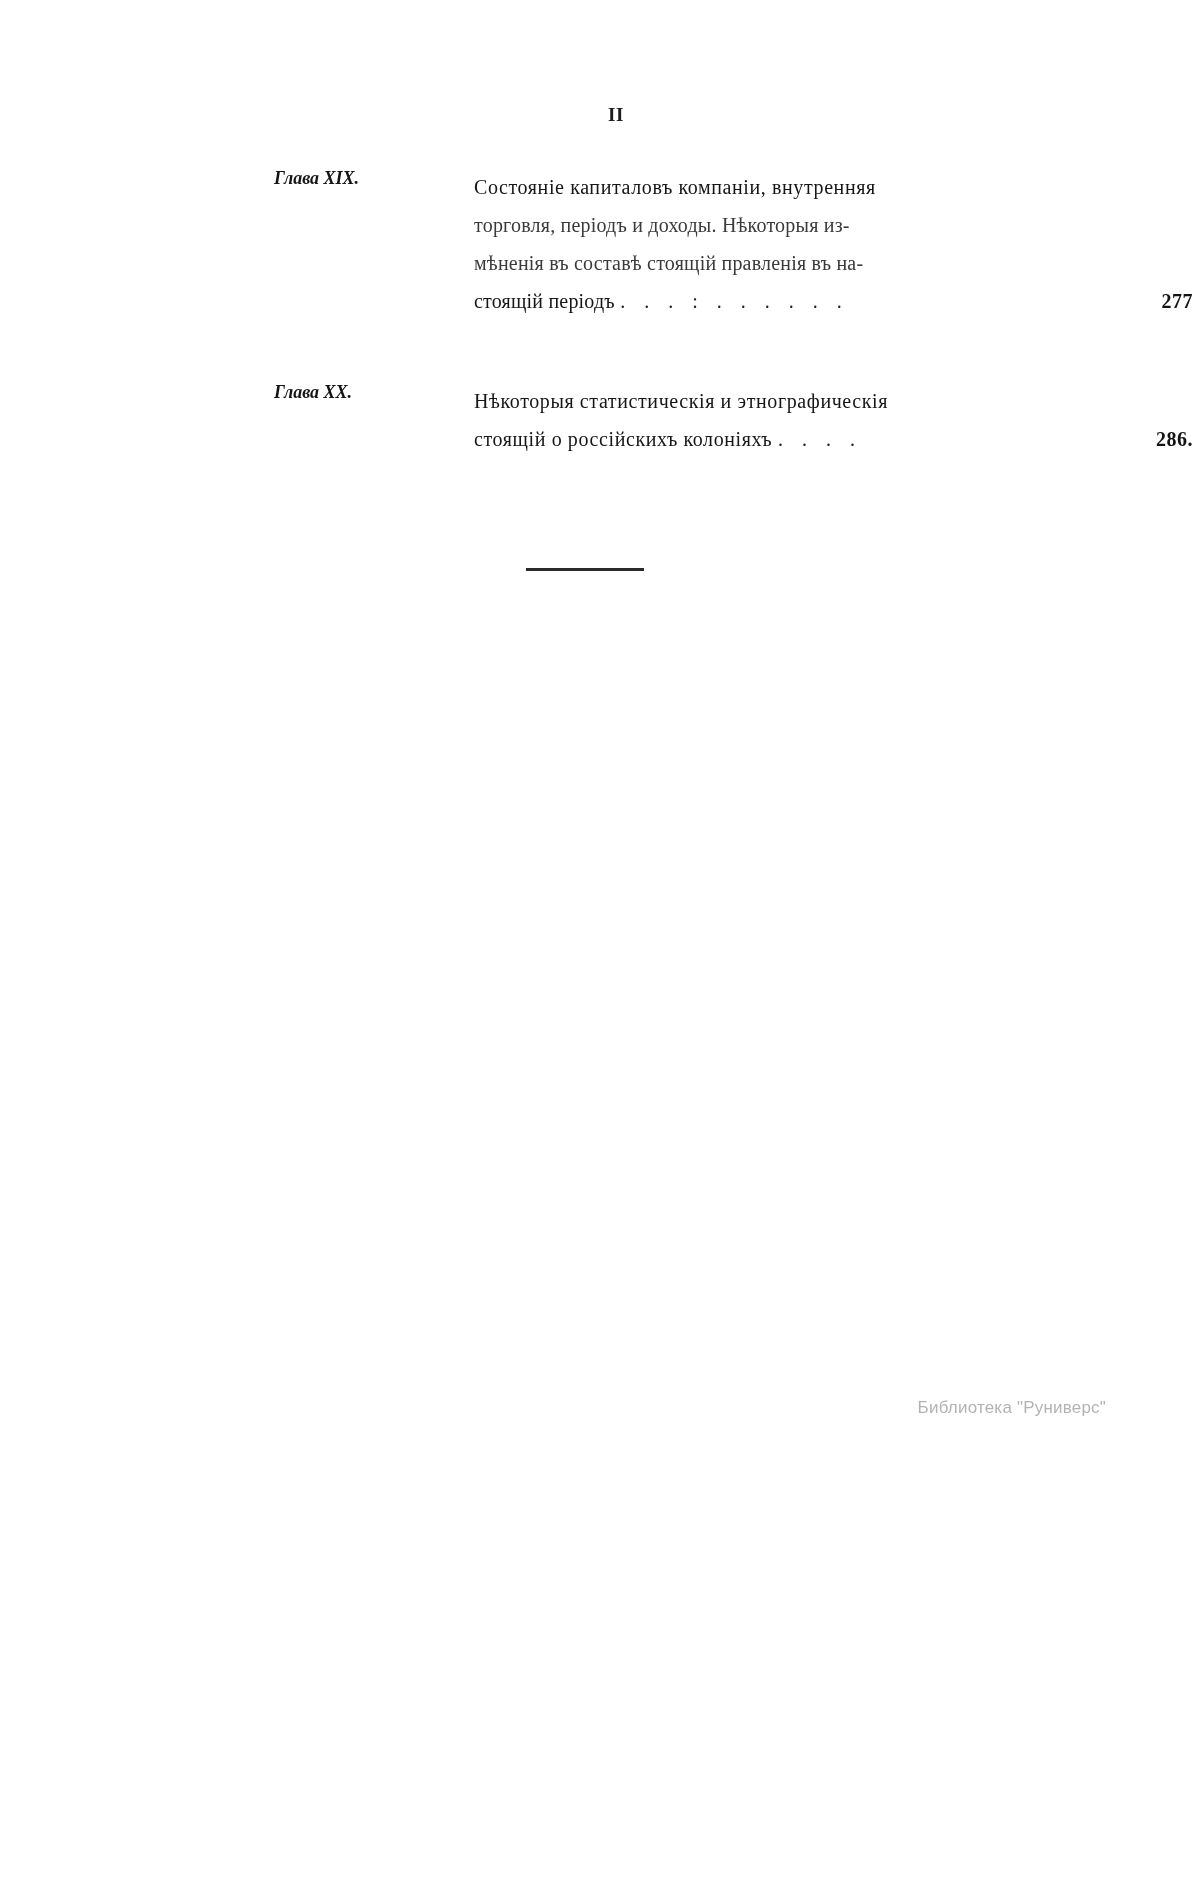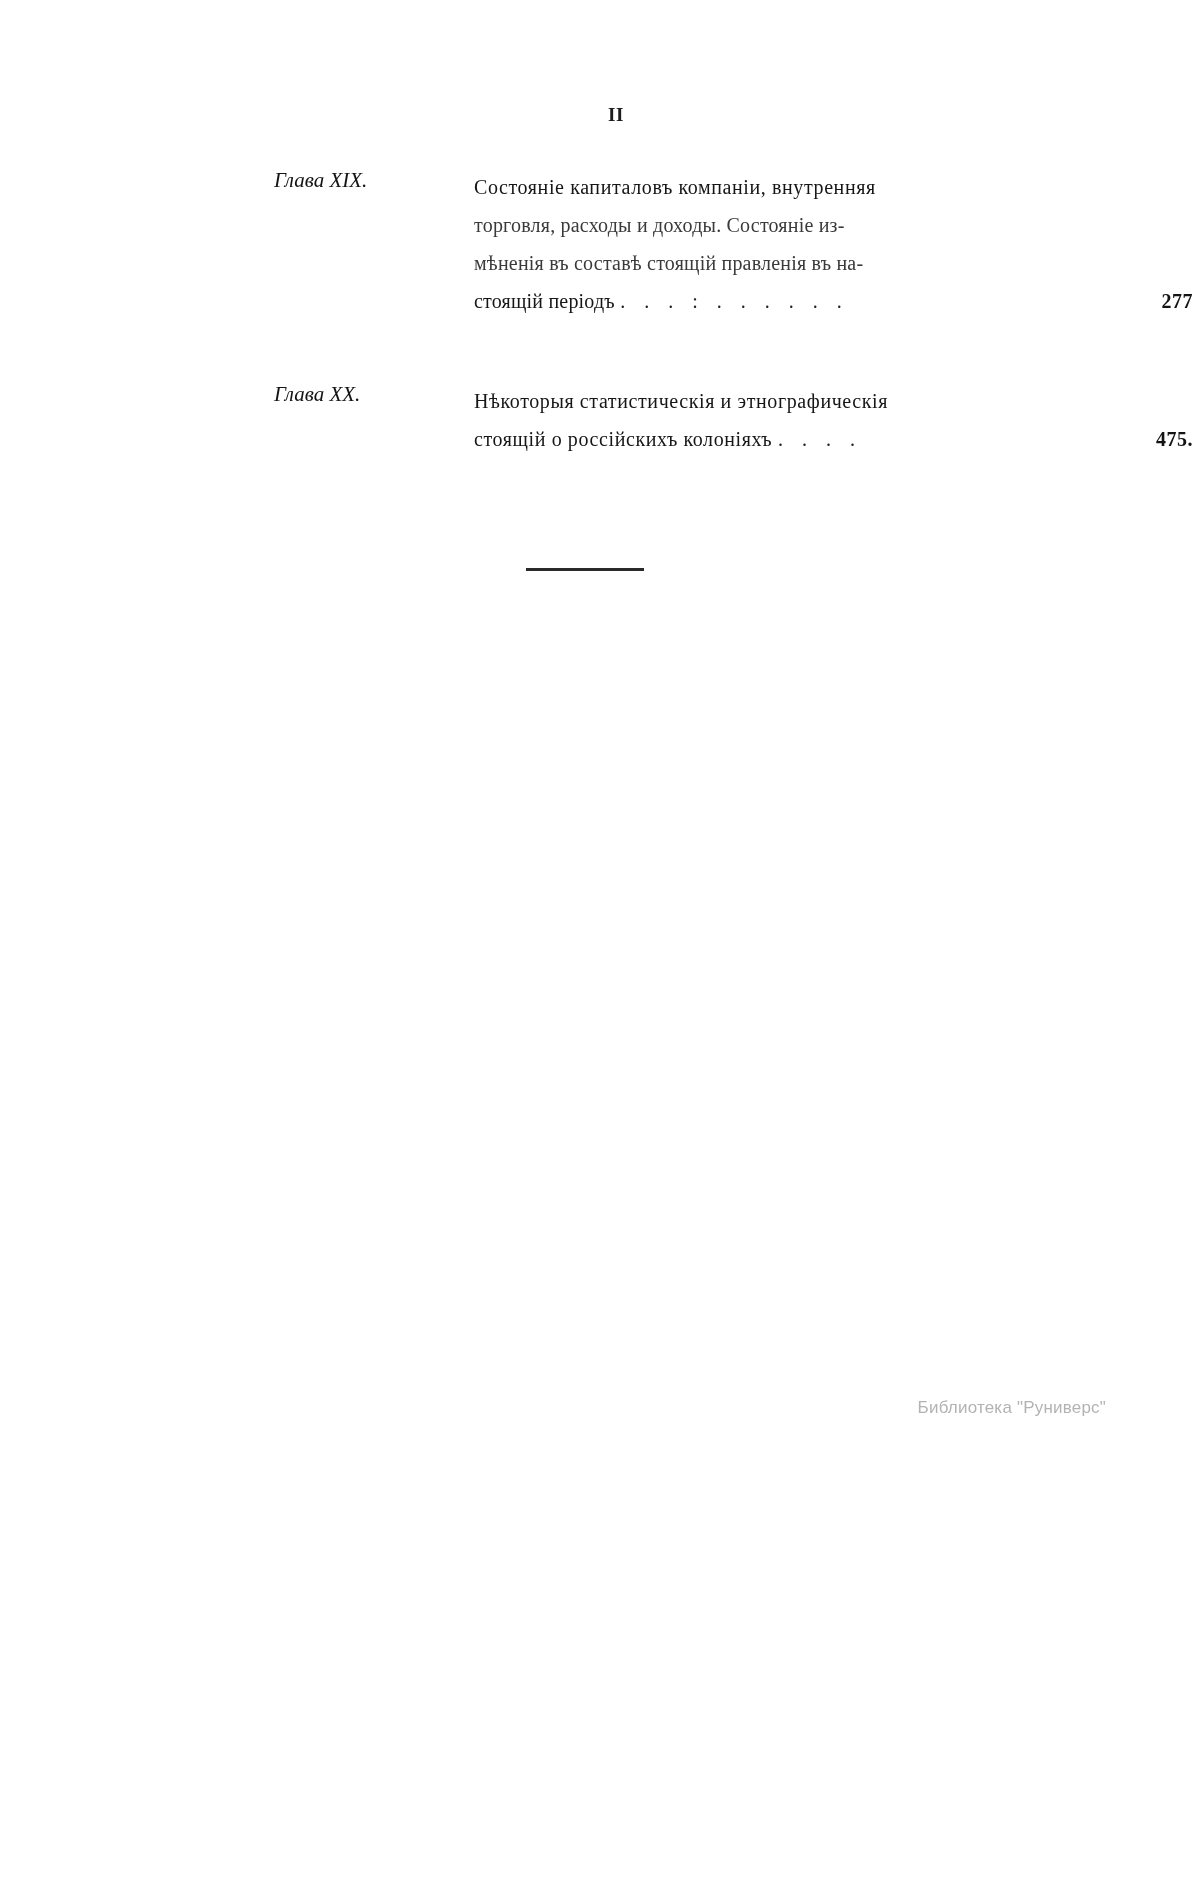--- a/index.html
+++ b/index.html
@@ -65,22 +65,22 @@
     margin-bottom: 62px;
   }
 
   .entry-label {
     position: absolute;
     left: 0;
     top: 0;
     width: 148px;
     font-family: "Liberation Serif", serif;
     font-style: italic;
-    font-weight: normal;
-    font-size: 21px;
+    font-weight: bold;
+    font-size: 18px;
     color: #141414;
     white-space: nowrap;
   }
 
   .entry-body {
     margin-left: 172px;
     width: 655px;
   }
 
   .line {
@@ -146,38 +146,38 @@
 
   <div class="folio">II</div>
 
 
   <div class="toc">
 
     <div class="entry">
       <div class="entry-label">Глава XIX.</div>
       <div class="entry-body">
         <div class="line sp-1">Состояніе  капиталовъ  компаніи,  внутренняя</div>
-        <div class="line sp-2 faint">торговля,  расходы  и  доходы.  Состояніе из-</div>
+        <div class="line sp-2 faint">торговля,  періодъ  и  доходы.  Нѣкоторыя из-</div>
         <div class="line sp-2 faint">мѣненія въ  составѣ стоящій  правленія въ на-</div>
         <div class="line sp-2">
           <span>стоящій періодъ</span>
           <span class="dots">.   .   .   :   .   .   .   .   .   .</span>
           <span class="pagenum">277</span>
         </div>
       </div>
     </div>
 
     <div class="entry">
       <div class="entry-label">Глава XX.</div>
       <div class="entry-body">
         <div class="line sp-1">Нѣкоторыя статистическія и этнографическія</div>
         <div class="line sp-1">
           <span>стоящій о россійскихъ колоніяхъ</span>
           <span class="dots">.   .   .   .</span>
-          <span class="pagenum">475.</span>
+          <span class="pagenum">286.</span>
         </div>
       </div>
     </div>
 
   </div>
 
   <div class="rule"></div>
 
   <div class="watermark">Библиотека "Руниверс"</div>
 

